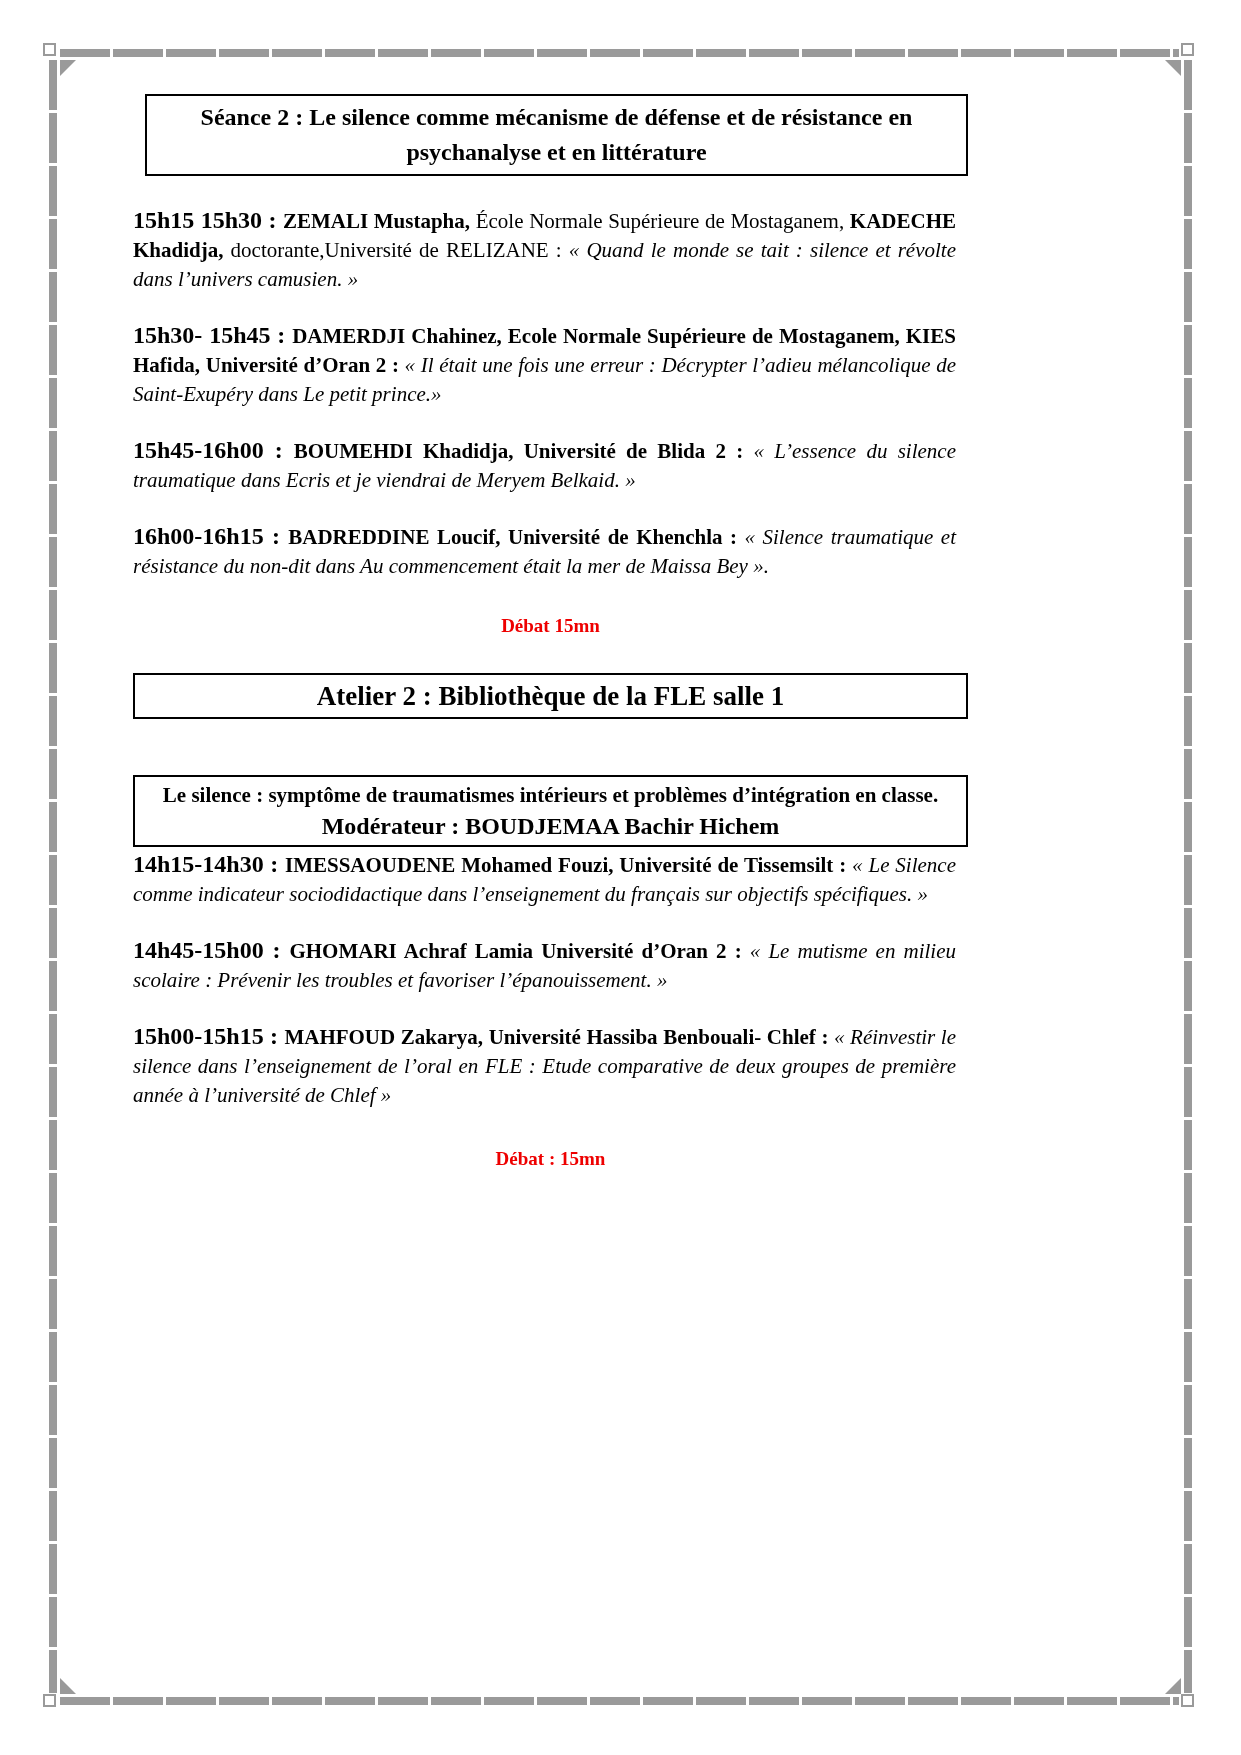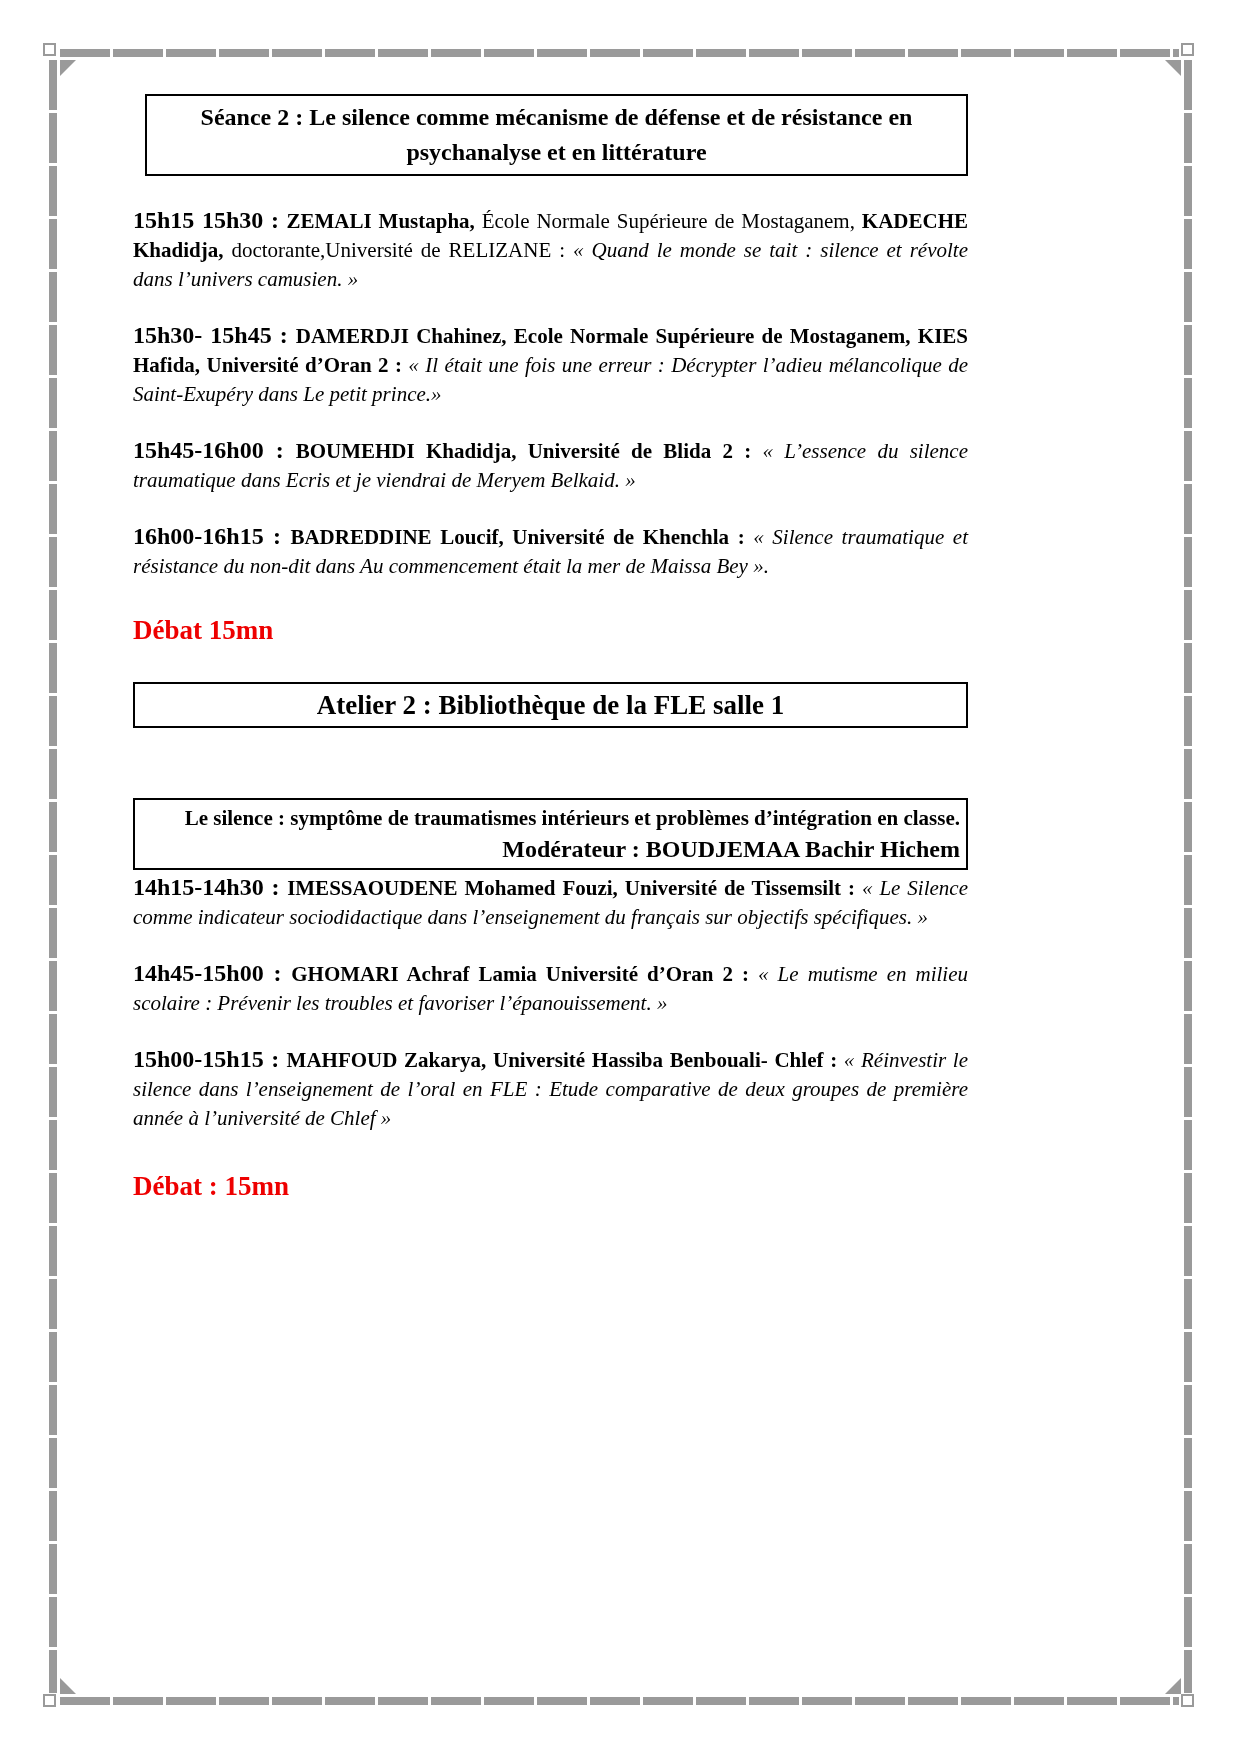--- a/index.html
+++ b/index.html
@@ -21,31 +21,31 @@
   .tri{position:absolute;width:16px;height:16px;background:var(--gray);}
   .tri-tl{left:60px;top:60px;clip-path:polygon(0 0,100% 0,0 100%);}
   .tri-tr{left:1165px;top:60px;clip-path:polygon(0 0,100% 0,100% 100%);}
   .tri-bl{left:60px;top:1678px;clip-path:polygon(0 0,0 100%,100% 100%);}
   .tri-br{left:1165px;top:1678px;clip-path:polygon(100% 0,100% 100%,0 100%);}
   
   .content{position:absolute;left:133px;top:0;width:835px;padding-top:94px;}
   .hbox{border:2px solid #000;box-sizing:border-box;}
   .seance-box{margin-left:12px;text-align:center;font-weight:bold;font-size:24px;line-height:35px;padding:4px 8px;}
   .atelier-box{margin-top:36px;text-align:center;font-weight:bold;font-size:27px;line-height:34px;padding:4px 0;}
-  .theme-box{margin-top:70px;text-align:right;font-weight:bold;padding:3px 6px;}
+  .theme-box{margin-top:56px;text-align:center;font-weight:bold;padding:3px 6px;}
   .theme-line{font-size:21px;line-height:30px;}
   .theme-mod{font-size:24px;line-height:32px;}
-  .entry{margin:27px 0 0 0;text-align:justify;font-size:21px;line-height:29px;}
+  .entry{margin:27px 12px 0 0;text-align:justify;font-size:21px;line-height:29px;}
   .entries-1 .entry:first-child{margin-top:30px;}
   .entries-2 .entry:first-child{margin-top:3px;}
   .time{font-weight:bold;font-size:24px;}
   .b{font-weight:bold;}
   .i{font-style:italic;}
   .r{font-style:normal;}
-  .debat{color:var(--red);font-weight:bold;font-size:27px;margin-top:34px;}
+  .debat{color:var(--red);font-weight:bold;font-size:19px;text-align:center;margin-top:34px;}
   .debat-2{margin-top:38px;}
 </style>
 </head>
 <body>
 
 <div class="bar bar-top"></div>
 <div class="bar v bar-left"></div>
 <div class="bar v bar-right"></div>
 <div class="bar bar-bottom"></div>
 <div class="corner-sq sq-tl"></div>

